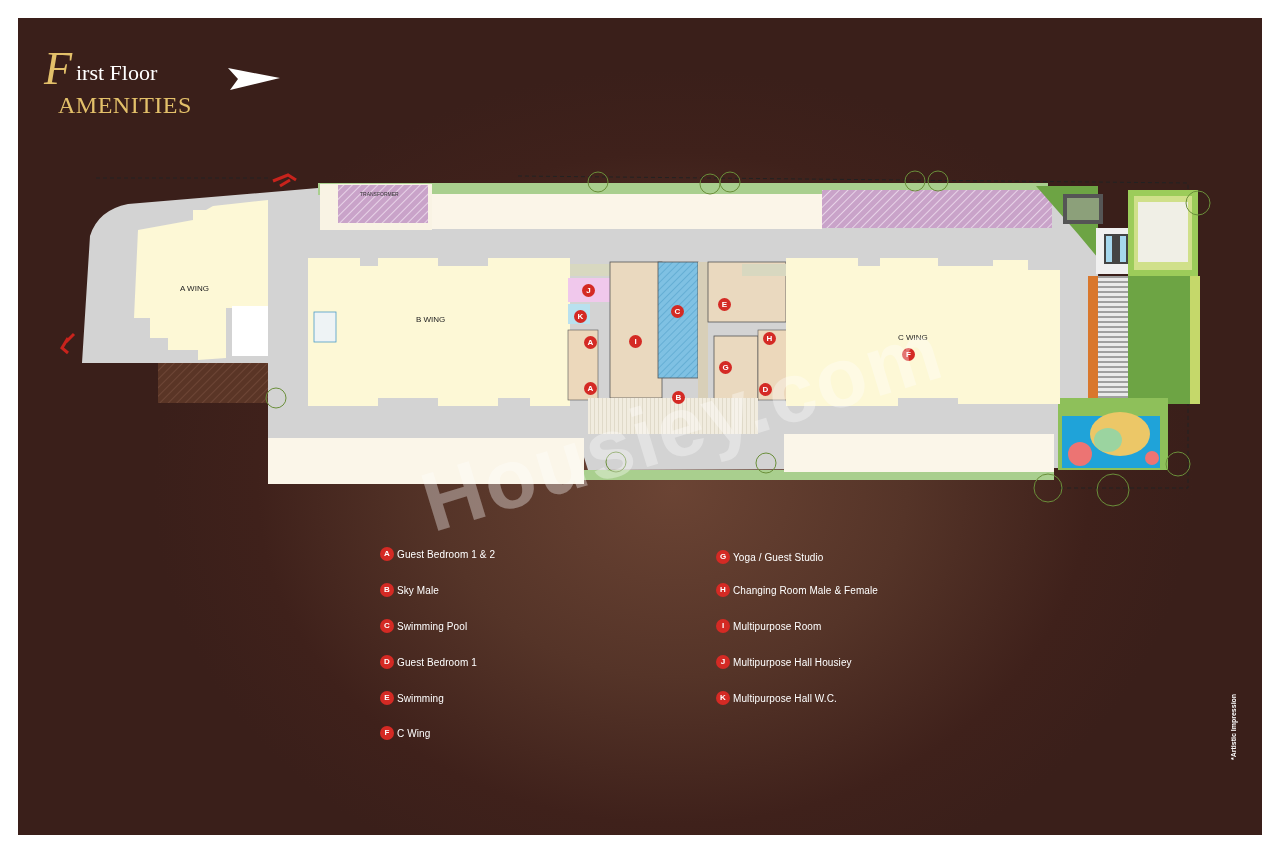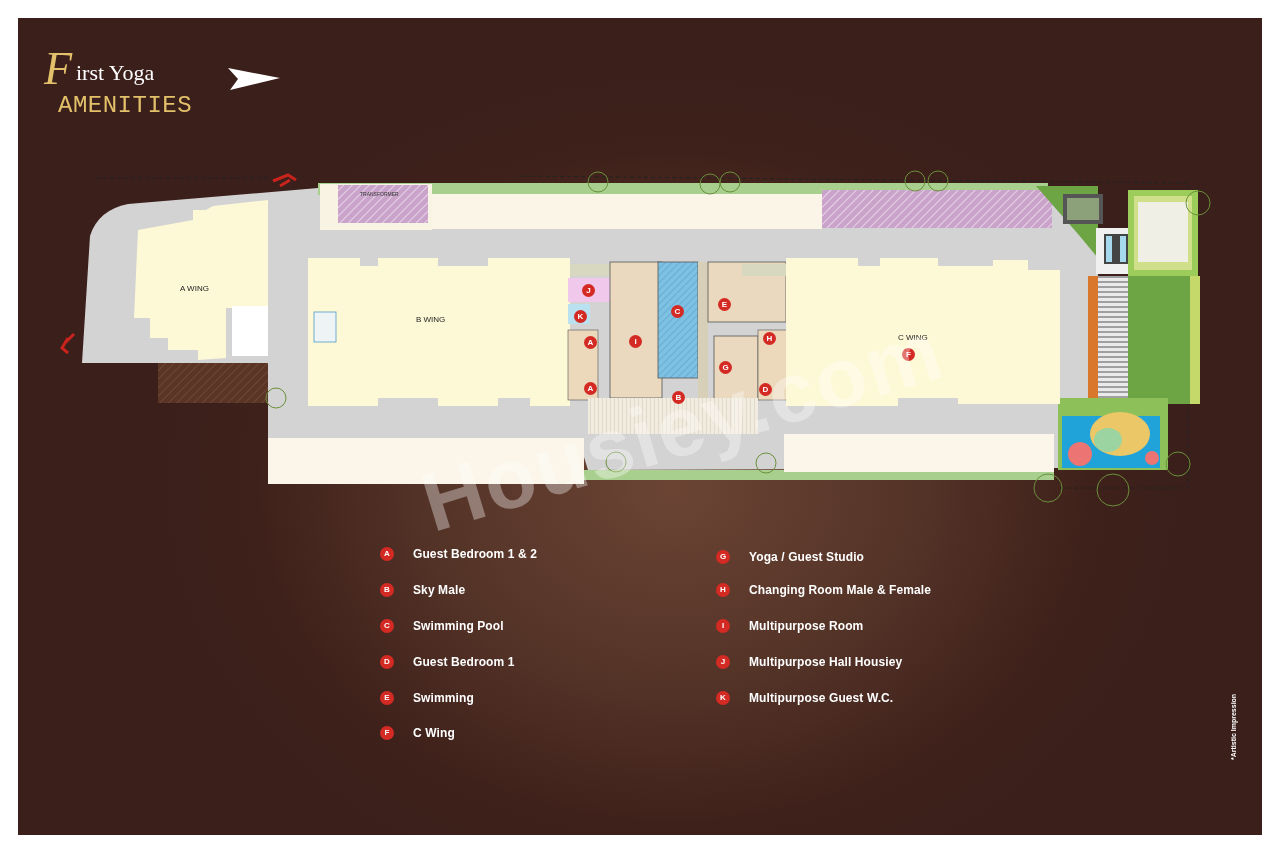--- a/index.html
+++ b/index.html
@@ -2,39 +2,39 @@
 <html><head>
 <meta charset="utf-8">
 <style>
   html,body{margin:0;padding:0;}
   body{width:1280px;height:853px;background:#ffffff;position:relative;overflow:hidden;font-family:"Liberation Sans",sans-serif;}
   .panel{position:absolute;left:18px;top:18px;width:1244px;height:817px;
     background:radial-gradient(ellipse 520px 420px at 655px 470px,#6b4434 0%,#553428 45%,#3f211b 80%,#3a1f1a 100%);overflow:hidden;}
   .title{position:absolute;left:26px;top:28px;}
   .title .script{font-family:"Liberation Serif",serif;font-style:italic;font-size:46px;color:#e3c06a;position:absolute;left:0;top:0;line-height:46px;}
   .title .floor{font-family:"Liberation Serif",serif;font-size:22px;color:#ffffff;position:absolute;left:32px;top:14px;white-space:nowrap;}
-  .title .amen{font-family:Liberation Mono, monospace;font-size:24px;color:#e3c06a;position:absolute;left:14px;top:46px;letter-spacing:0.5px;white-space:nowrap;}
+  .title .amen{font-family:Liberation Serif, serif;font-size:24px;color:#e3c06a;position:absolute;left:14px;top:46px;letter-spacing:0.5px;white-space:nowrap;}
   .north{position:absolute;left:210px;top:50px;}
   .plan{position:absolute;left:0;top:0;width:1244px;height:817px;}
   .marker{position:absolute;width:13px;height:13px;border-radius:50%;background:#d42a24;color:#fff;font-size:8px;font-weight:bold;text-align:center;line-height:13px;}
   .legend{position:absolute;}
   .legend-item{position:absolute;display:flex;align-items:center;white-space:nowrap;}
   .legend-item .badge{width:14px;height:14px;border-radius:50%;background:#d42a24;color:#fff;font-size:8px;font-weight:bold;text-align:center;line-height:14px;}
-  .legend-item .text{color:#ffffff;font-size:12px;font-weight:bold;margin-left:19px;letter-spacing:0.1px;}
+  .legend-item .text{color:#ffffff;font-size:10px;font-weight:normal;margin-left:3px;letter-spacing:0.1px;}
   .disclaimer{position:absolute;left:1212px;top:742px;transform:rotate(-90deg);transform-origin:left top;color:#fff;font-size:7px;font-weight:bold;white-space:nowrap;width:80px;}
   .watermark{position:absolute;left:395px;top:360px;font-size:84px;font-weight:bold;color:rgba(255,255,255,0.35);transform:rotate(-17deg);white-space:nowrap;letter-spacing:2px;}
 </style>
 </head>
 <body>
 
 <div class="panel">
 
   <div class="title">
     <span class="script">F</span>
-    <span class="floor">irst Yoga</span>
+    <span class="floor">irst Floor</span>
     <span class="amen">AMENITIES</span>
   </div>
 
   <svg class="north" width="52" height="22" viewBox="0 0 52 22">
     <path d="M0 0 L52 10 L2 22 L10 11 Z" fill="#ffffff"></path>
   </svg>
 
   <svg class="plan" width="1244" height="817" viewBox="0 0 1244 817">
     <defs>
       <pattern id="hatch" width="6" height="6" patternUnits="userSpaceOnUse" patternTransform="rotate(45)">
@@ -196,18 +196,18 @@
     <div class="legend-item" style="left:698px;top:601px;">
       <span class="badge">I</span>
       <span class="text">Multipurpose Room</span>
     </div>
     <div class="legend-item" style="left:698px;top:637px;">
       <span class="badge">J</span>
       <span class="text">Multipurpose Hall Housiey</span>
     </div>
     <div class="legend-item" style="left:698px;top:673px;">
       <span class="badge">K</span>
-      <span class="text">Multipurpose Guest W.C.</span>
+      <span class="text">Multipurpose Hall W.C.</span>
     </div>
   </div>
 
   <div class="disclaimer">*Artistic Impression</div>
 </div>
 
 </body></html>

